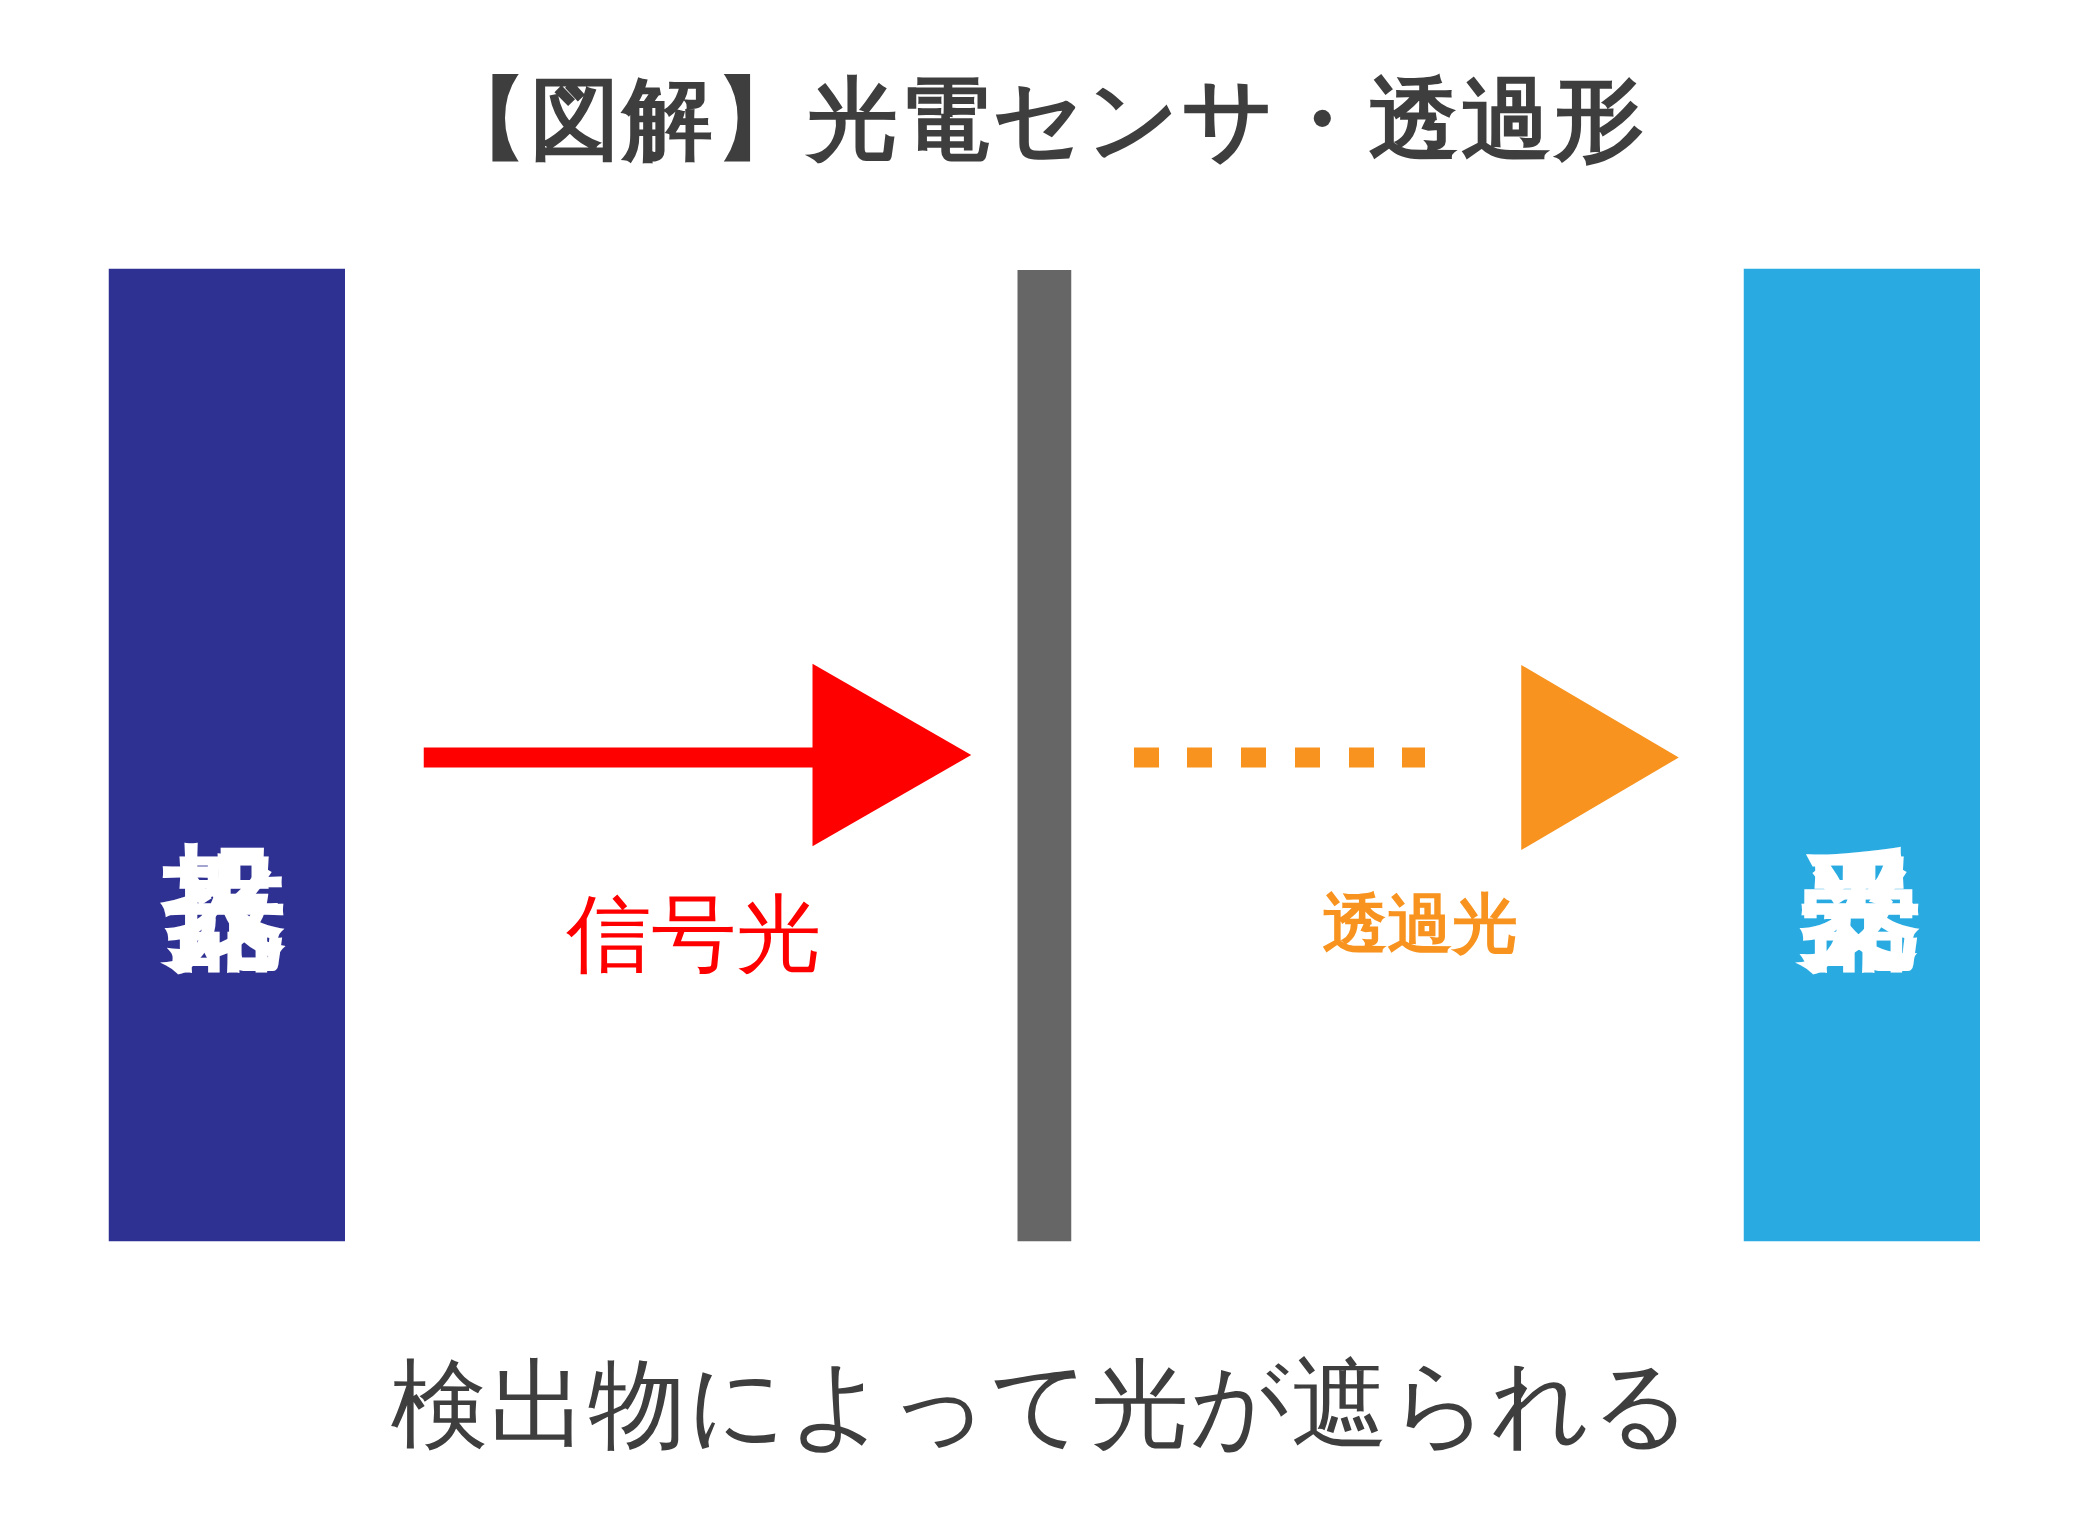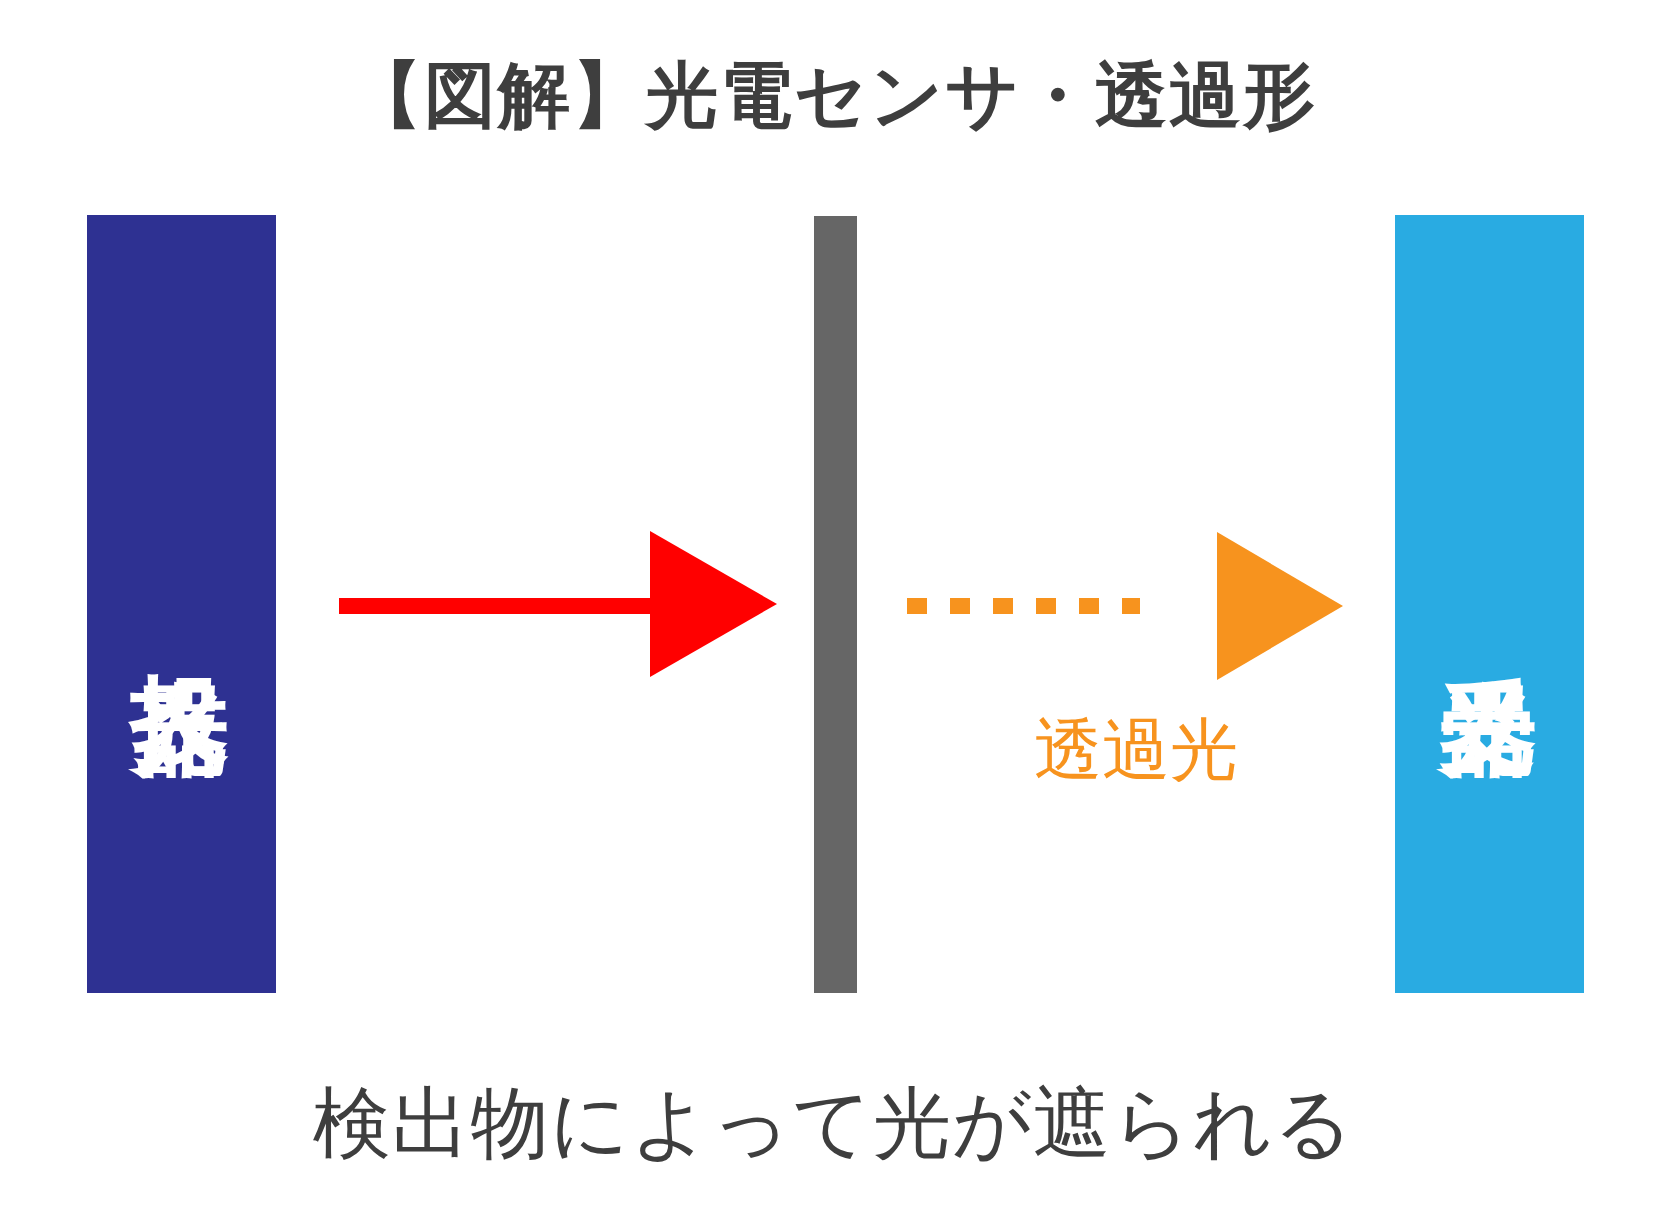--- a/index.html
+++ b/index.html
@@ -115,22 +115,22 @@
     border-top: 74px solid transparent;
     border-bottom: 74px solid transparent;
     border-left: 126px solid var(--c-transmitted, #f7931e);
   }
   .transmitted-label {
     position: absolute;
     left: 960px;
     top: 705px;
     width: 352px;
     text-align: center;
-    font-size: 68px;
-    font-weight: 400;
+    font-size: 52px;
+    font-weight: 700;
     color: var(--c-transmitted, #f7931e);
     white-space: nowrap;
   }
 
   .caption {
     position: absolute;
     left: 0;
     top: 1072px;
     width: 1667px;
     text-align: center;
@@ -153,20 +153,21 @@
   </div>
 
   <div class="object-bar"></div>
 
   <div class="device receiver">
     <span class="vlabel">受光器</span>
   </div>
 
   <div class="signal-shaft"></div>
   <div class="signal-head"></div>
+  <div class="signal-label">信号光</div>
 
   <div class="transmitted-shaft"></div>
   <div class="transmitted-head"></div>
   <div class="transmitted-label">透過光</div>
 
   <div class="caption">検出物によって光が遮られる</div>
 
 </div>
 
 </body></html>

